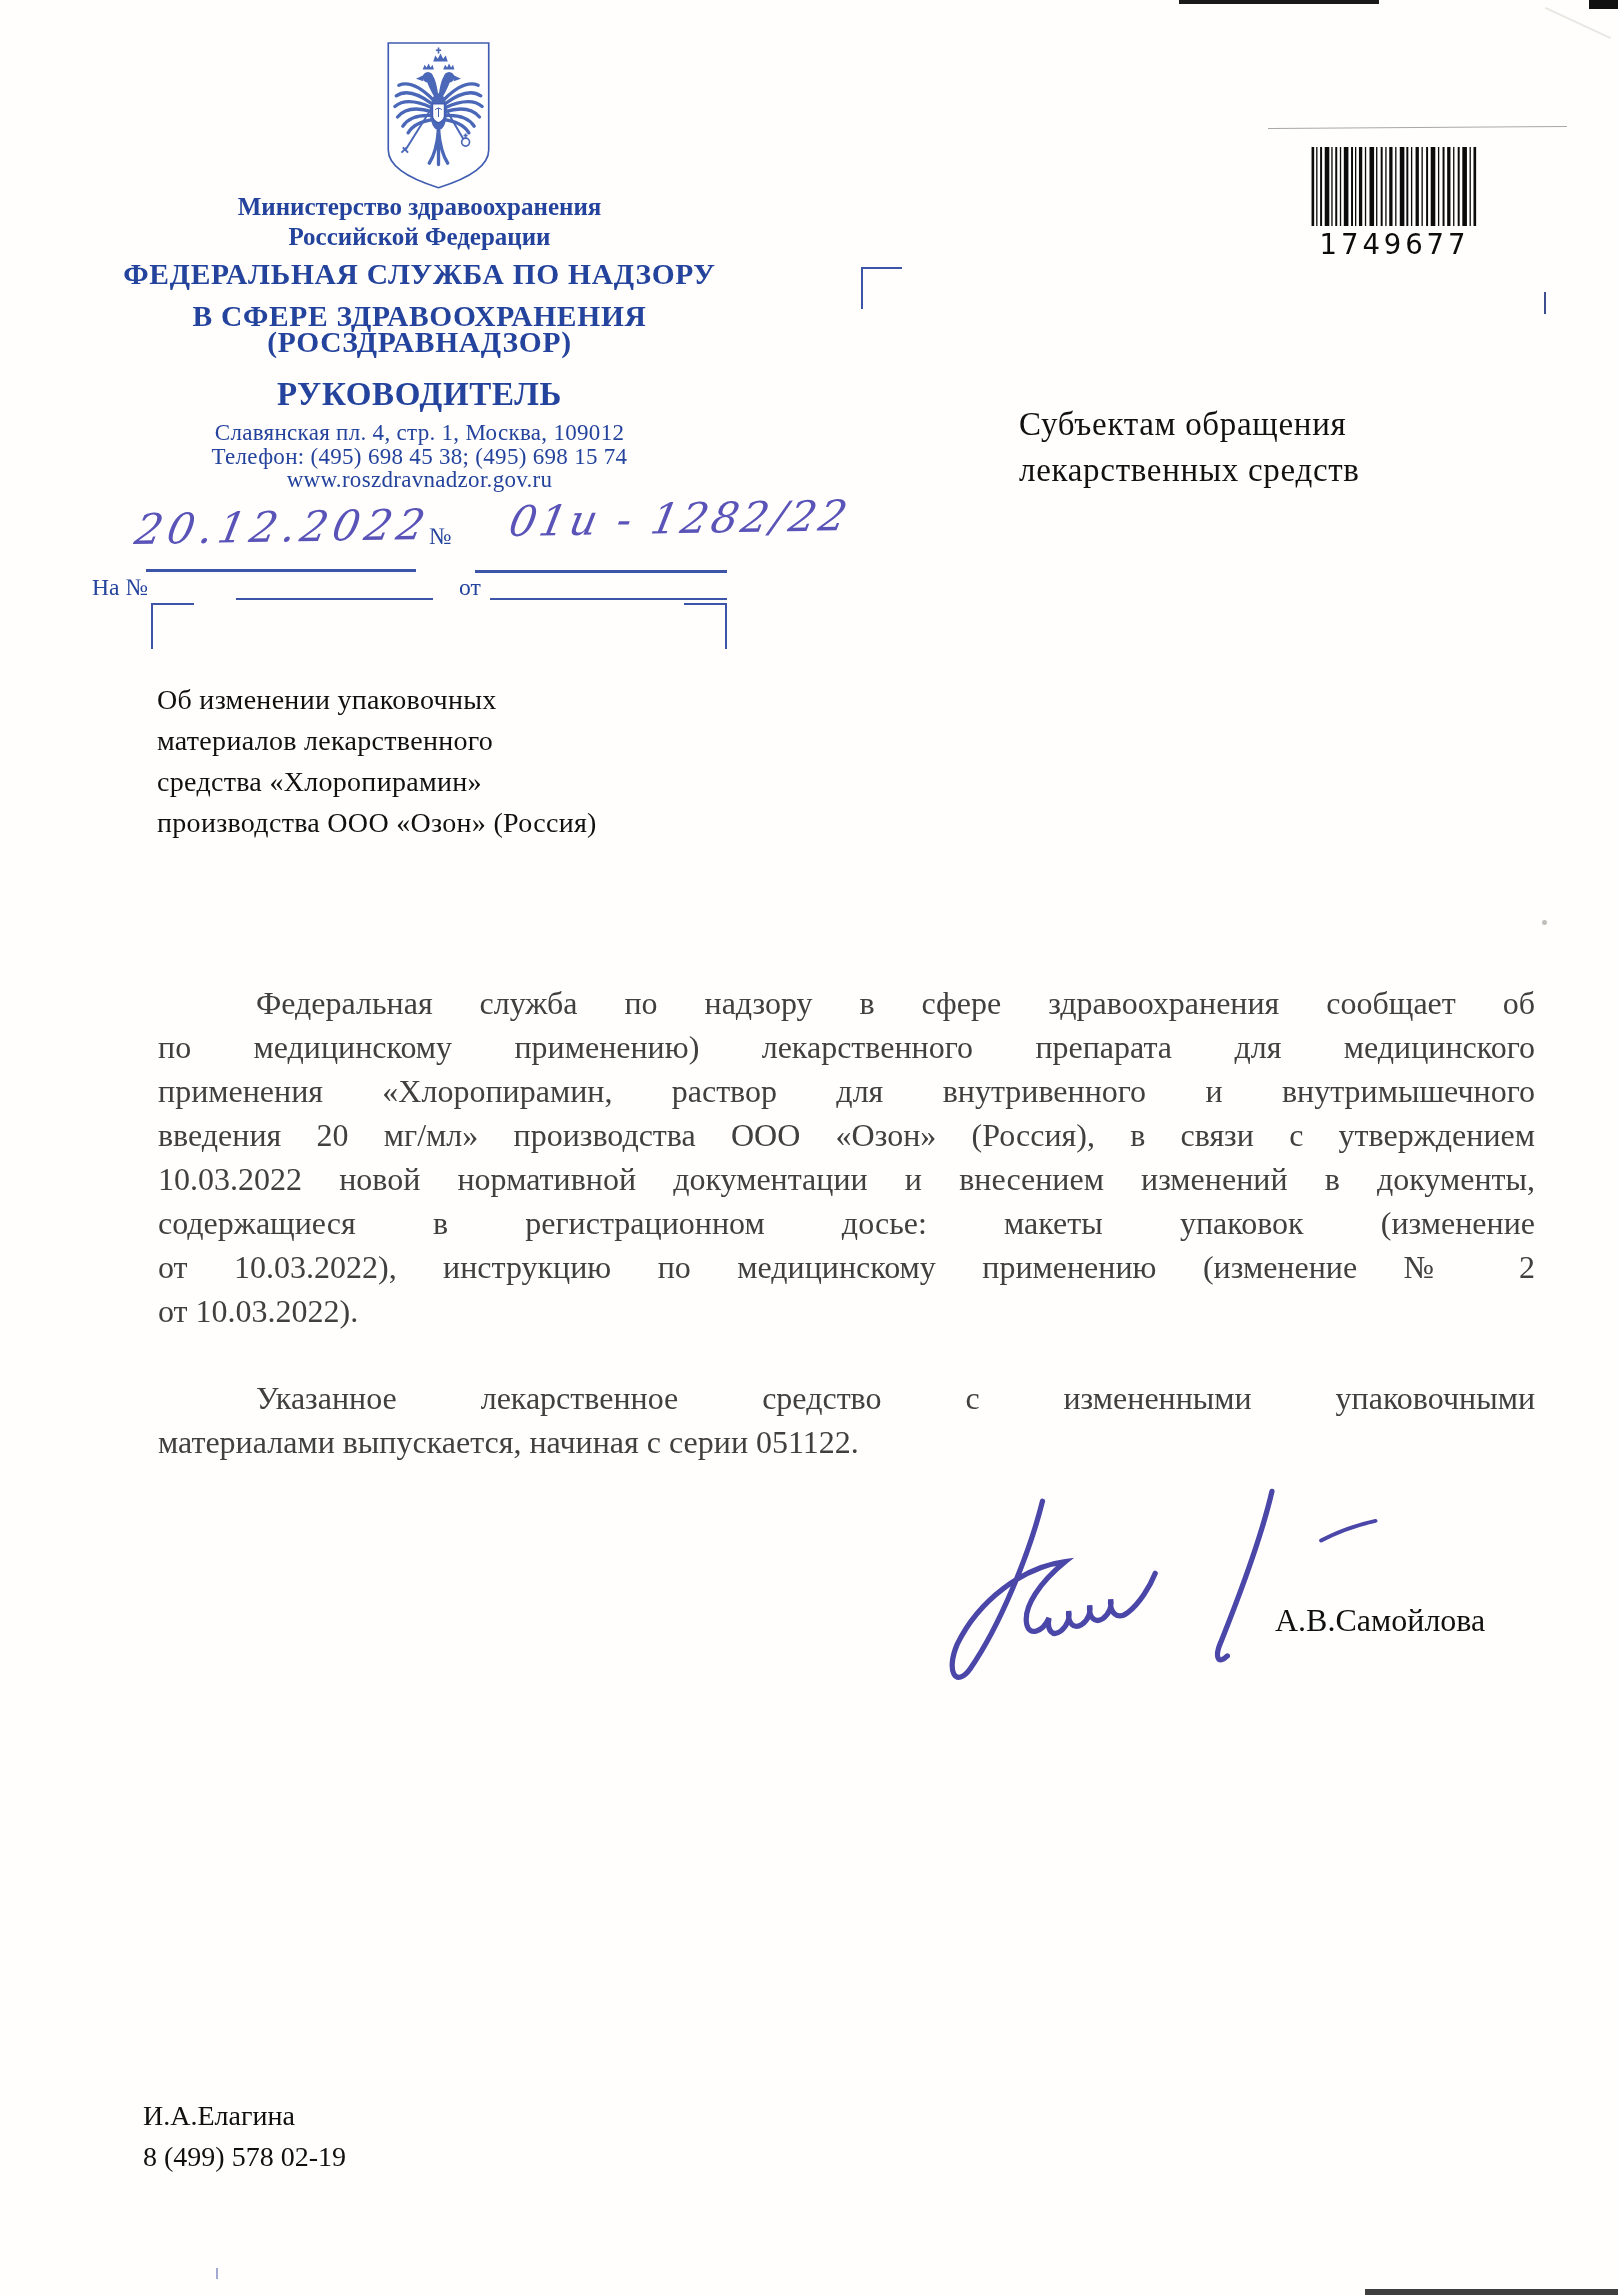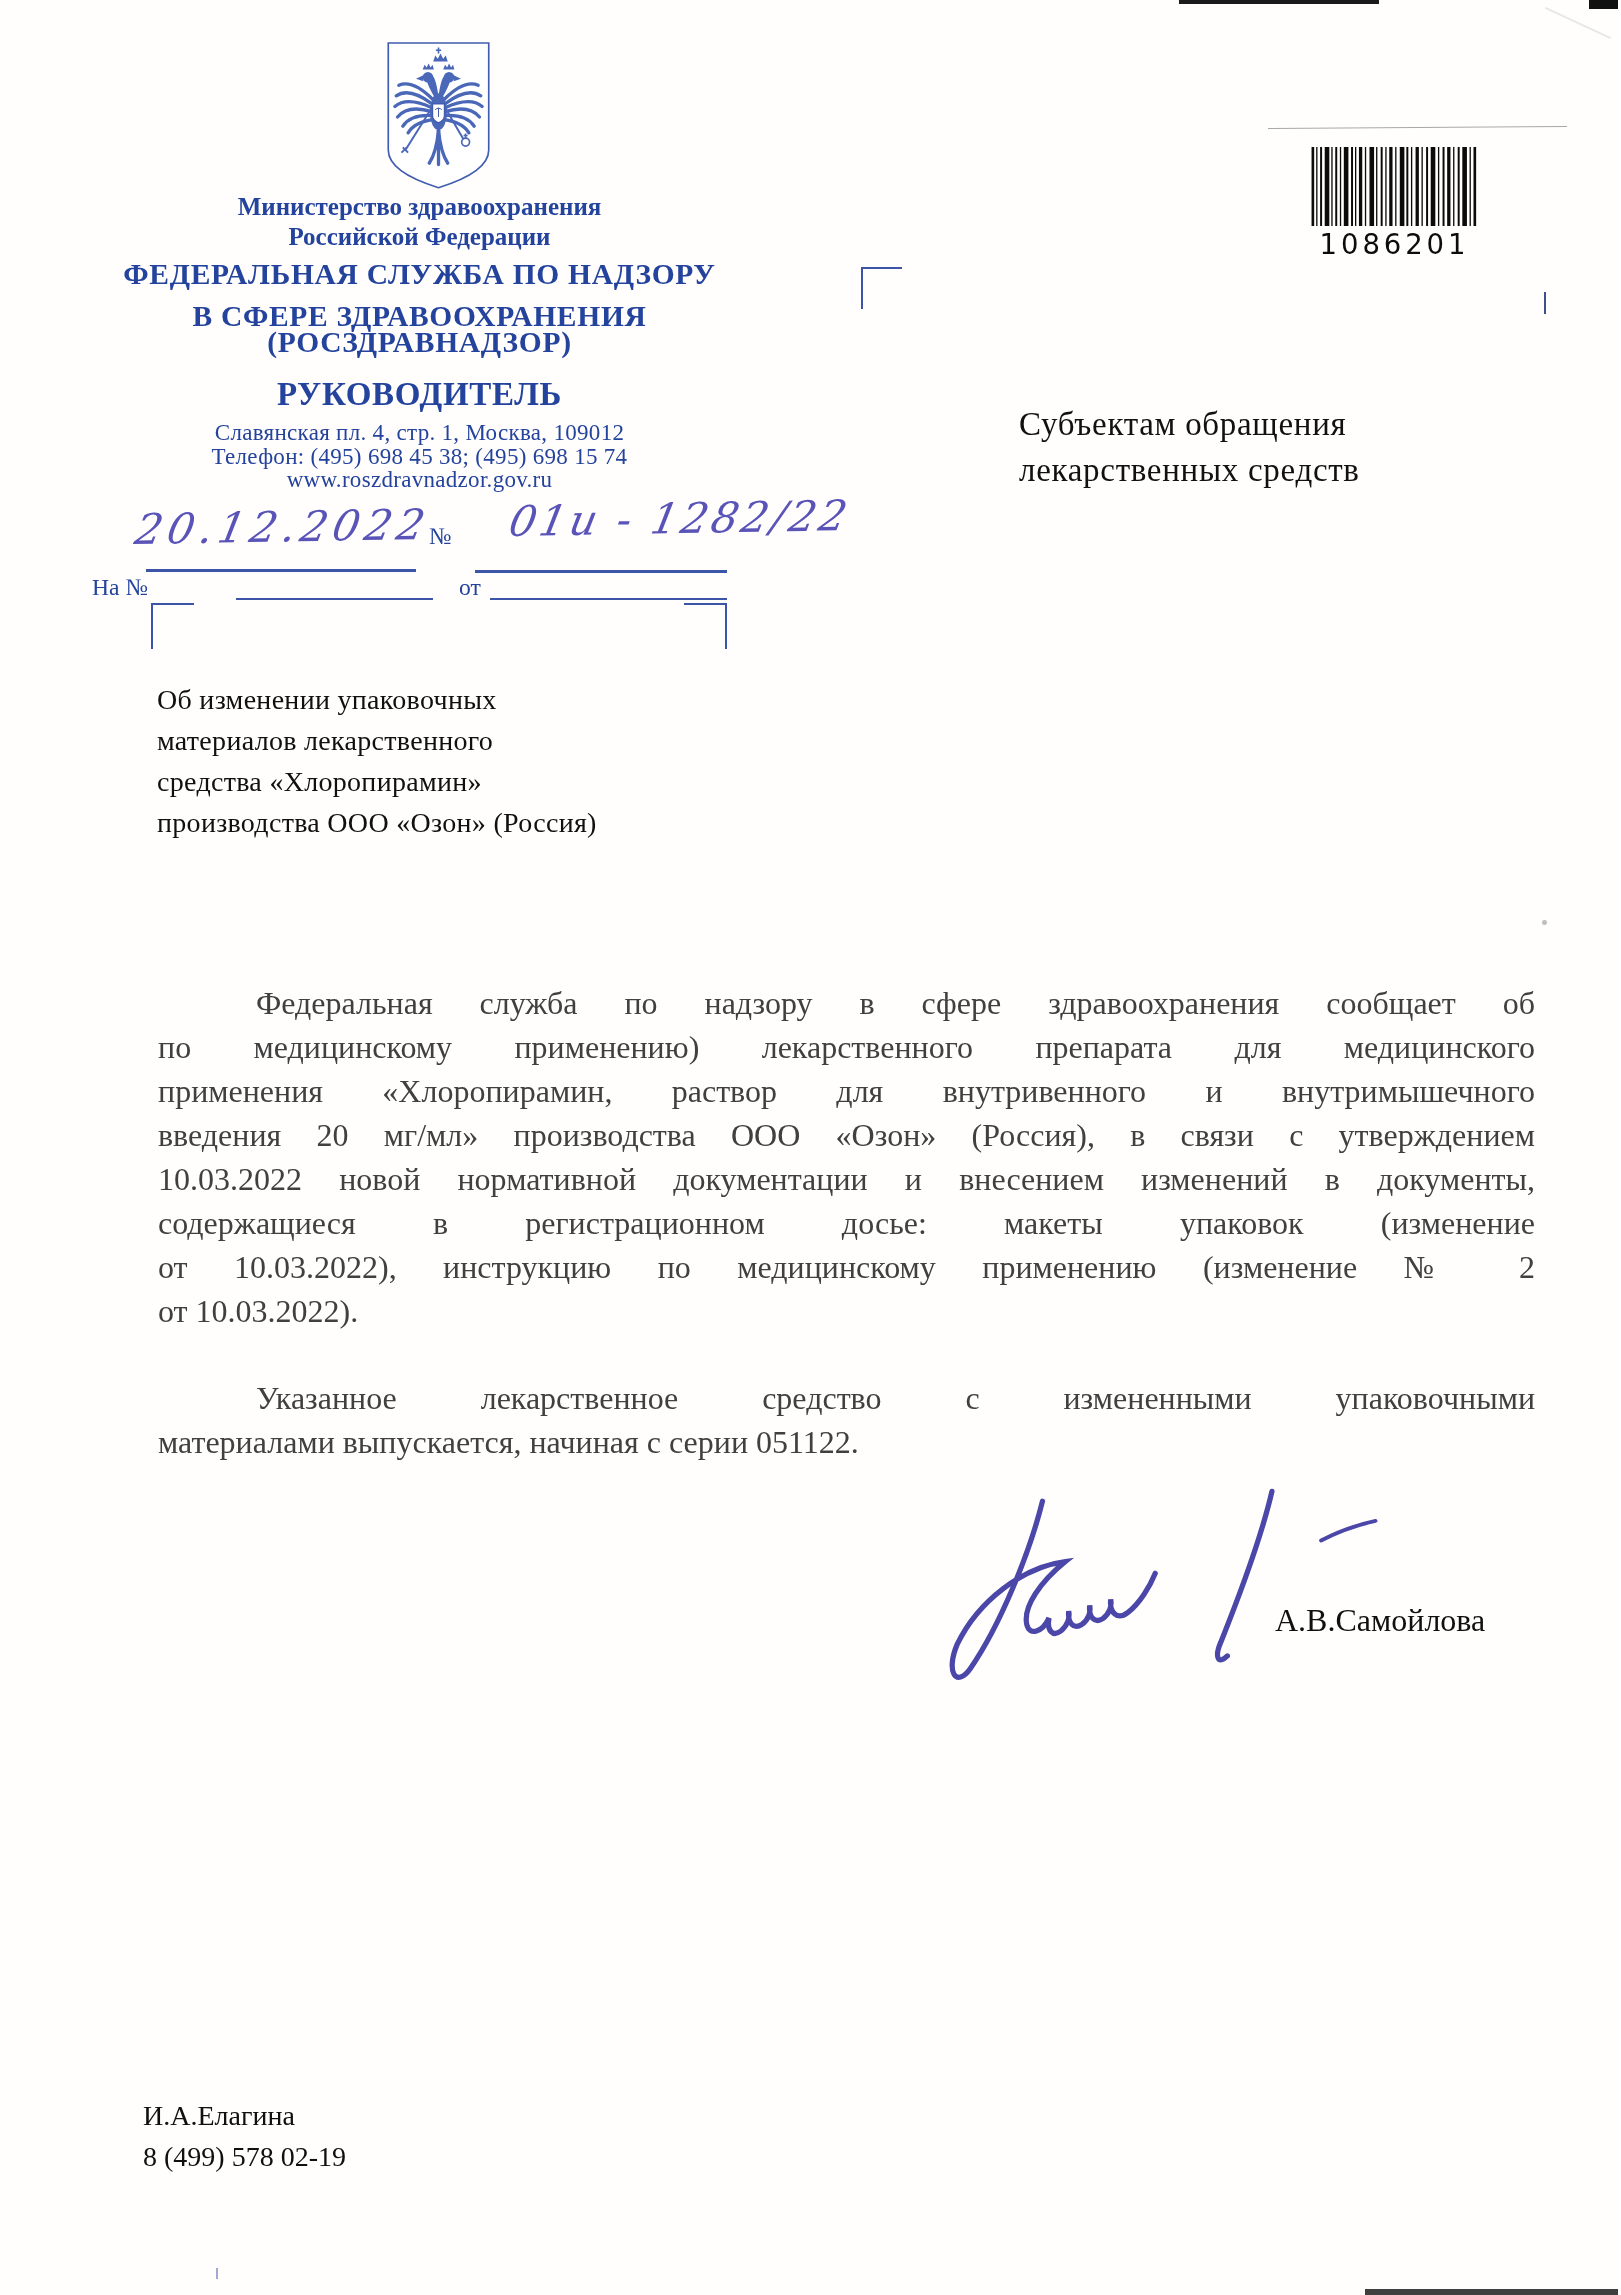--- a/index.html
+++ b/index.html
@@ -164,21 +164,21 @@
         <rect x="192" y="0" width="2" height="120"></rect>
       <rect x="199" y="0" width="3" height="120"></rect>
         <rect x="206" y="0" width="5" height="120"></rect>
       <rect x="215" y="0" width="2" height="120"></rect>
         <rect x="222" y="0" width="3" height="120"></rect>
       <rect x="229" y="0" width="7" height="120"></rect>
         <rect x="240" y="0" width="2" height="120"></rect>
       <rect x="246" y="0" width="4" height="120"></rect>
     </g>
   </svg>
-  <div class="barcode-num">1086201</div>
+  <div class="barcode-num">1749677</div>
 
   <div class="addressee">
     <div>Субъектам обращения</div>
     <div>лекарственных средств</div>
   </div>
 
   <div class="subject">
     <div>Об  изменении упаковочных</div>
     <div>материалов лекарственного</div>
     <div>средства «Хлоропирамин»</div>

